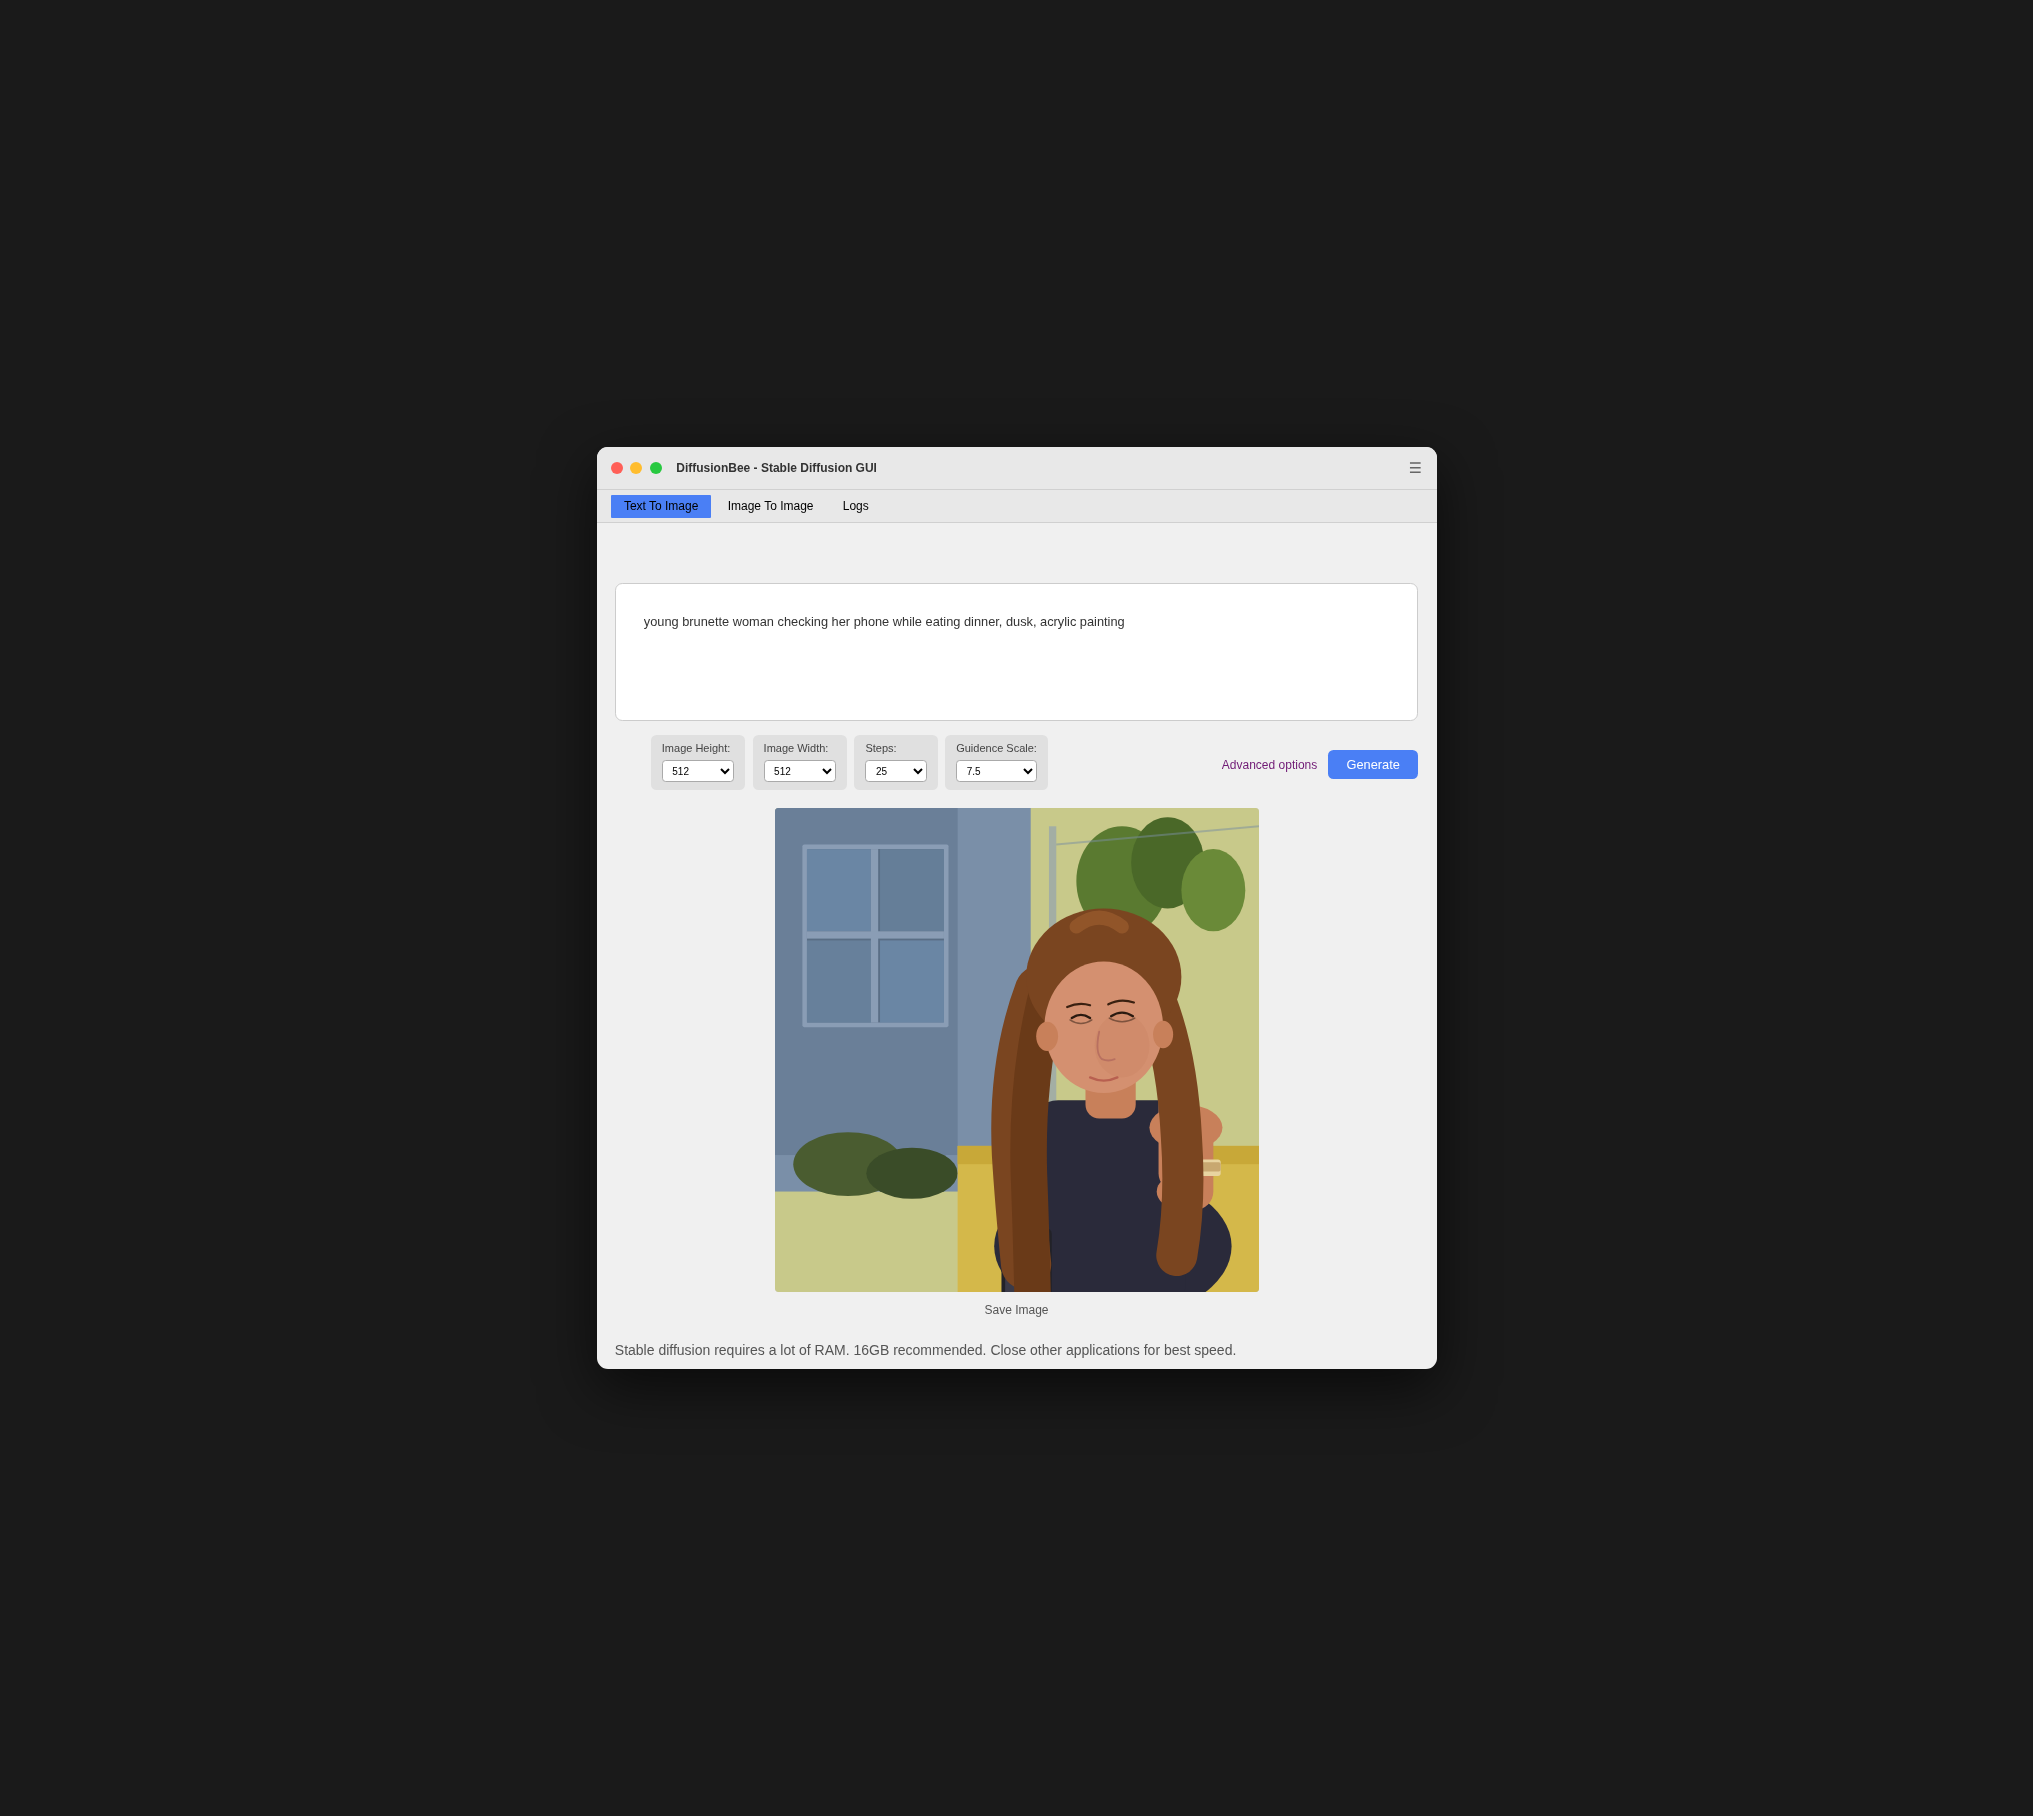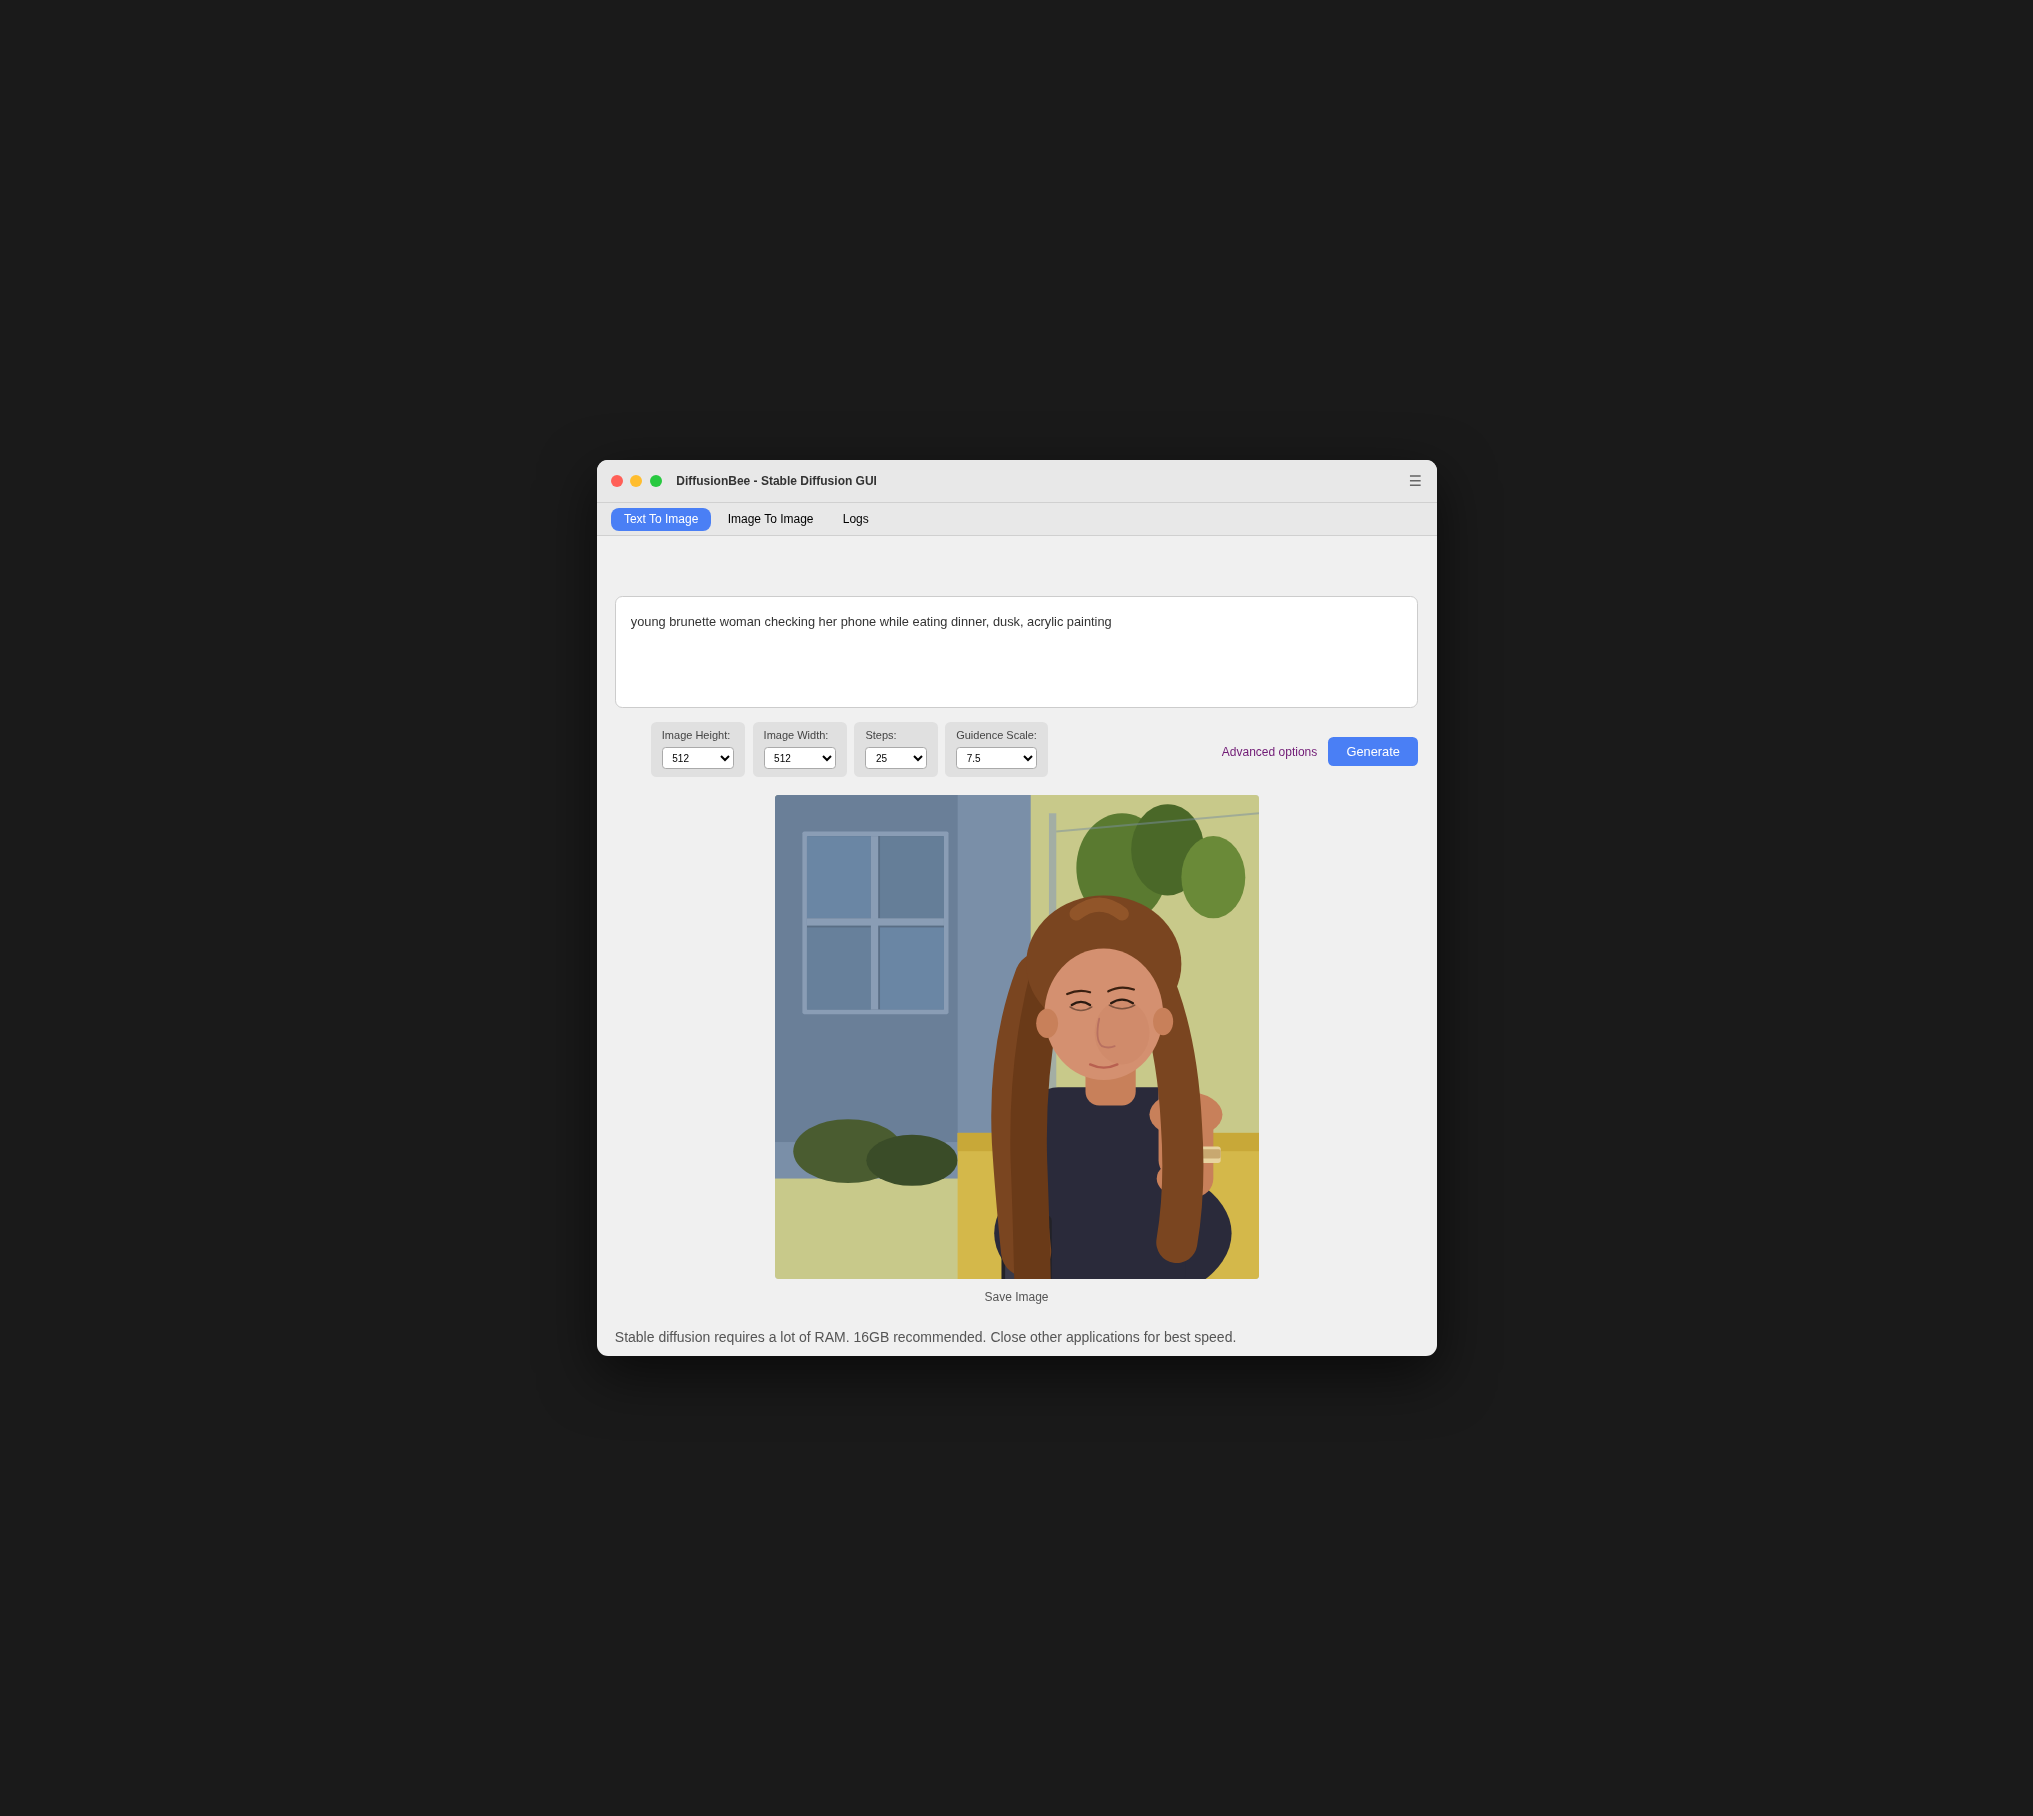--- a/index.html
+++ b/index.html
@@ -65,38 +65,38 @@
     .tab {
       padding: 7.3px 12.8px;
       font-size: 12px;
       cursor: pointer;
       border-radius: 5.5px 5.5px 0 0;
       color: #000000;
     }
 
     .tab.active {
       background: #4a7ff5;
-      color: #ffffff;
-      border-radius: 8px;
+      color: #000000;
+      border-radius: 1px;
       margin: 4.6px 0;
       padding: 4.6px 12.8px;
     }
 
     
     .main-content {
       padding: 18.3px;
       background: #f0f0f0;
     }
 
     
     .prompt-area {
       background: white;
       border: 0.9px solid #ccc;
       border-radius: 7.3px;
-      padding: 15px;
+      padding: 28px;
       width: 100%;
       margin-bottom: 14.6px;
       margin-top: 41px;
     }
 
     .prompt-area textarea {
       width: 100%;
       border: none;
       outline: none;
       font-size: 12.8px;

